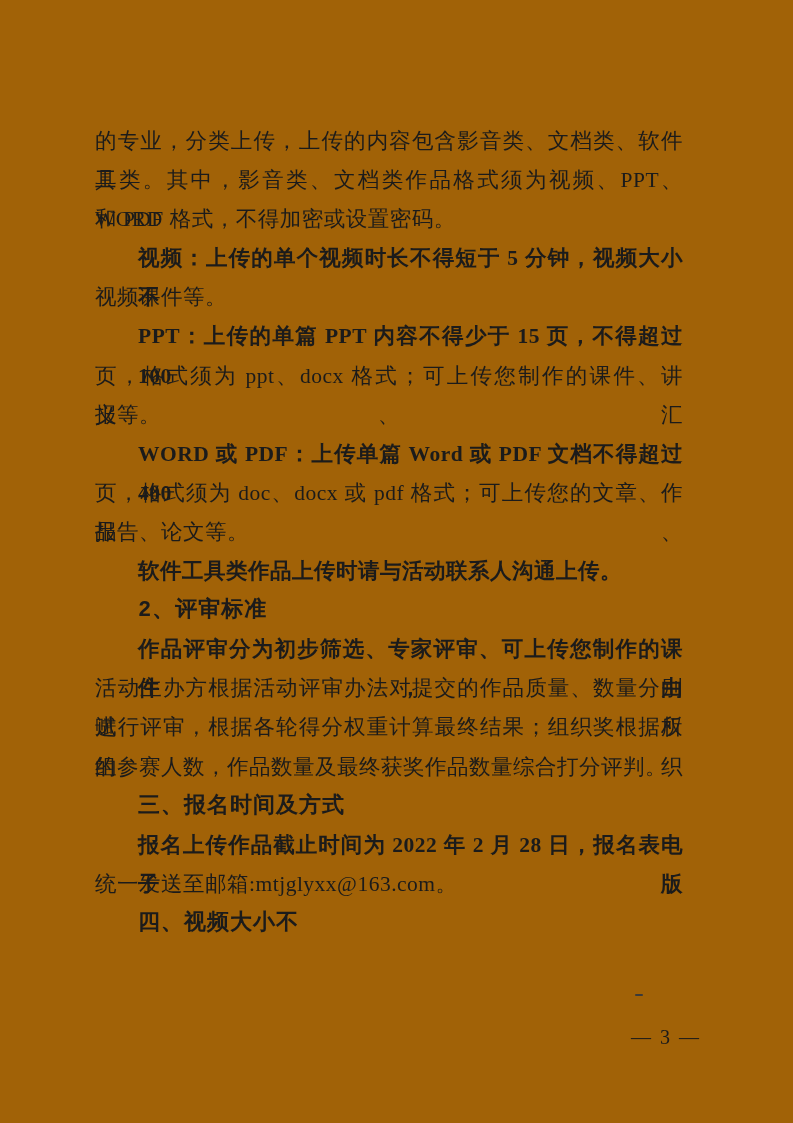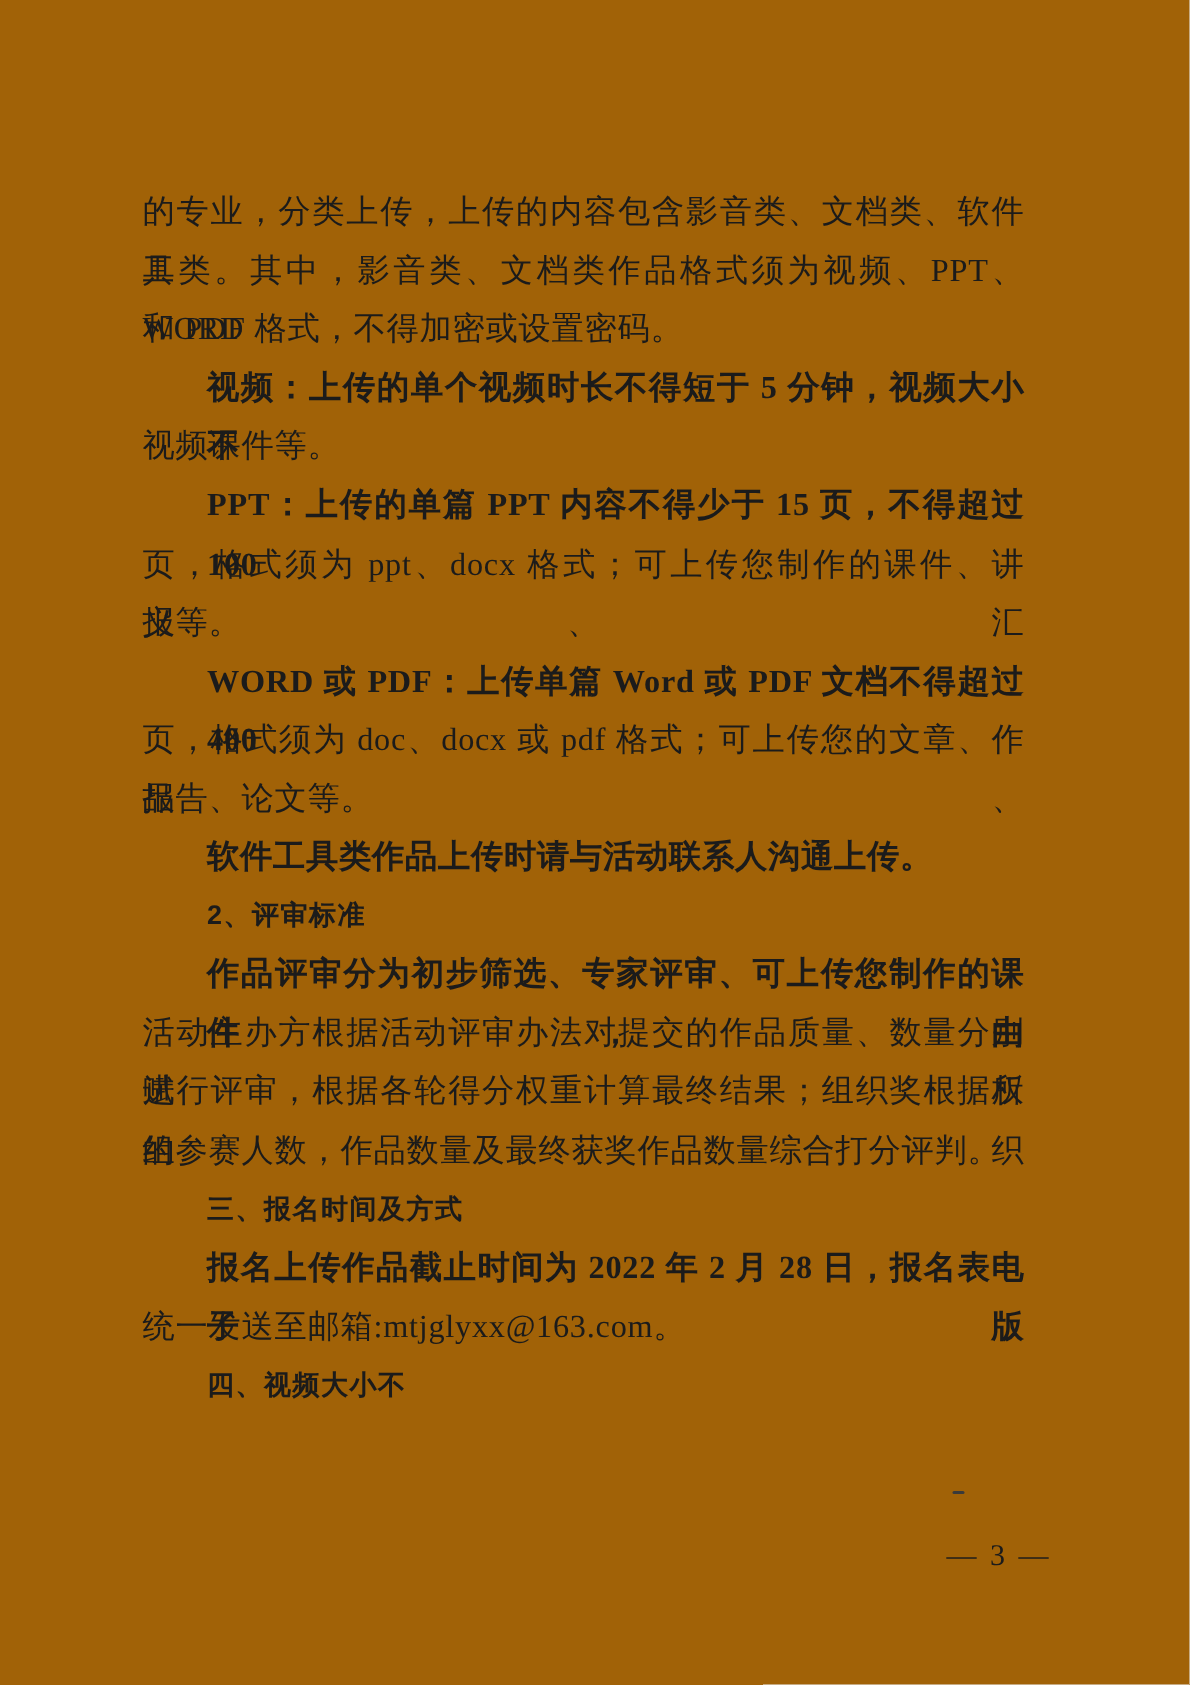--- a/index.html
+++ b/index.html
@@ -35,23 +35,23 @@
   .line.justify {
     white-space: normal;
     text-align: justify;
     text-align-last: justify;
   }
   .line.indent {
     padding-left: 43px;
     font-weight: bold;
   }
   .line.heading {
-    font-family: Liberation Sans, sans-serif;
+    font-family: Liberation Mono, monospace;
     font-weight: 700;
-    font-size: 18px;
+    font-size: 22px;
     letter-spacing: 1px;
   }
   .stray-mark {
     position: absolute;
     left: 635px;
     top: 994px;
     width: 8px;
     height: 2px;
     background: #3a3a3a;
     border-radius: 1px;

